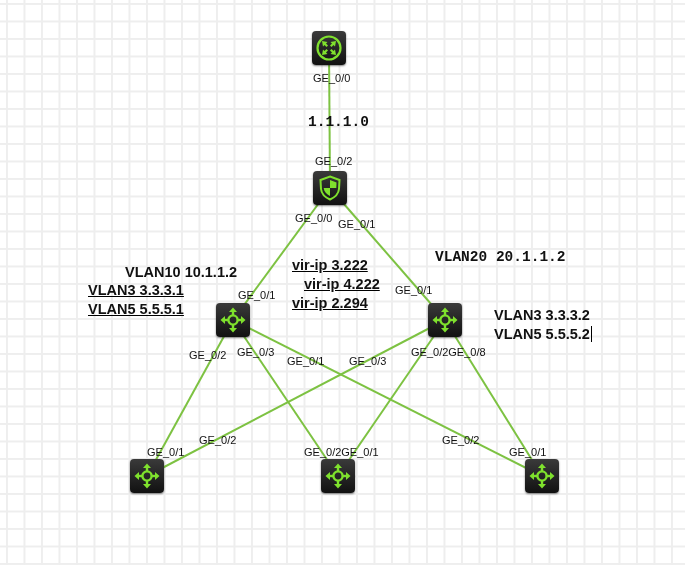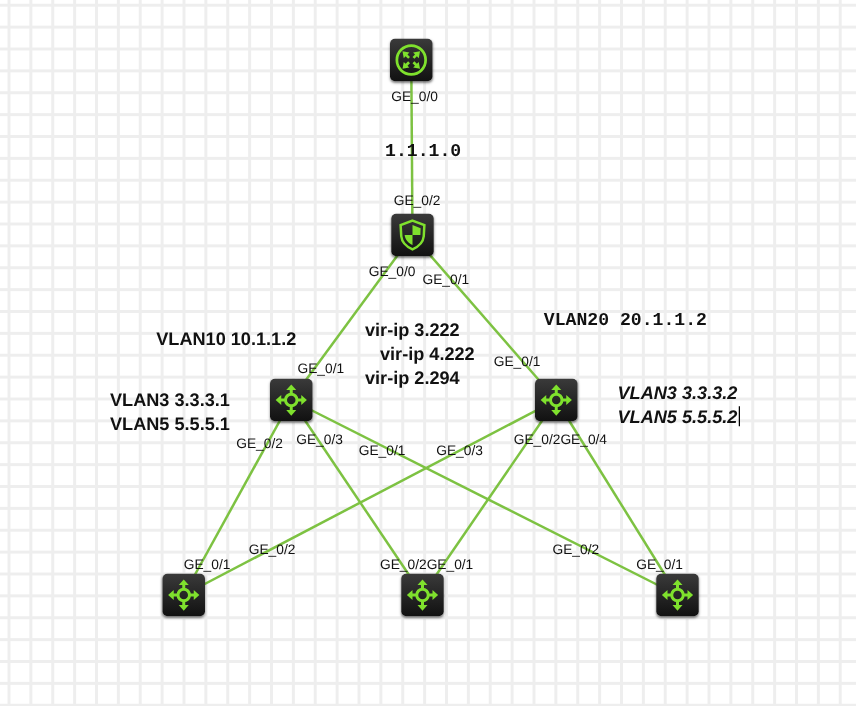--- a/index.html
+++ b/index.html
@@ -148,38 +148,38 @@
 <span class="port" style="left:313px; top:72px;">GE_0/0</span>
 <span class="port" style="left:315px; top:155px;">GE_0/2</span>
 <span class="port" style="left:295px; top:212px;">GE_0/0</span>
 <span class="port" style="left:338px; top:218px;">GE_0/1</span>
 <span class="port" style="left:238px; top:289px;">GE_0/1</span>
 <span class="port" style="left:189px; top:349px;">GE_0/2</span>
 <span class="port" style="left:237px; top:346px;">GE_0/3</span>
 <span class="port" style="left:287px; top:355px;">GE_0/1</span>
 <span class="port" style="left:395px; top:284px;">GE_0/1</span>
 <span class="port" style="left:349px; top:355px;">GE_0/3</span>
-<span class="port" style="left:411px; top:346px;">GE_0/2GE_0/4</span>
+<span class="port" style="left:411px; top:346px;">GE_0/2GE_0/8</span>
 <span class="port" style="left:147px; top:446px;">GE_0/1</span>
 <span class="port" style="left:199px; top:434px;">GE_0/2</span>
 <span class="port" style="left:304px; top:446px;">GE_0/2GE_0/1</span>
 <span class="port" style="left:442px; top:434px;">GE_0/2</span>
 <span class="port" style="left:509px; top:446px;">GE_0/1</span>
 
 <div class="note" style="left:308px; top:113px;font-family:Liberation Mono, monospace;">1.1.1.0</div>
 <div class="note" style="left:125px; top:263px;">VLAN10 10.1.1.2</div>
 <div class="note" style="left:435px; top:248px;font-family:Liberation Mono, monospace;">VLAN20 20.1.1.2</div>
 
-<div style="position:absolute; left:88px; top:312px;">
+<div style="position:absolute; left:88px; top:281px;text-decoration:underline;">
   <div class="note" style="position:static;">VLAN3 3.3.3.1</div>
   <div class="note" style="position:static;">VLAN5 5.5.5.1</div>
 </div>
 
-<div style="position:absolute; left:292px; top:256px;">
+<div style="position:absolute; left:292px; top:256px;text-decoration:underline;">
   <div class="note" style="position:static;">vir-ip 3.222</div>
   <div class="note" style="position:static;margin-left:12px;">vir-ip 4.222</div>
   <div class="note" style="position:static;">vir-ip 2.294</div>
 </div>
 
-<div style="position:absolute; left:494px; top:306px;font-style:italic;">
+<div style="position:absolute; left:494px; top:306px;">
   <div class="note" style="position:static;">VLAN3 3.3.3.2</div>
   <div class="note" style="position:static;"><span>VLAN5 5.5.5.2</span><span class="caret"></span></div>
 </div>
 
 </body></html>

